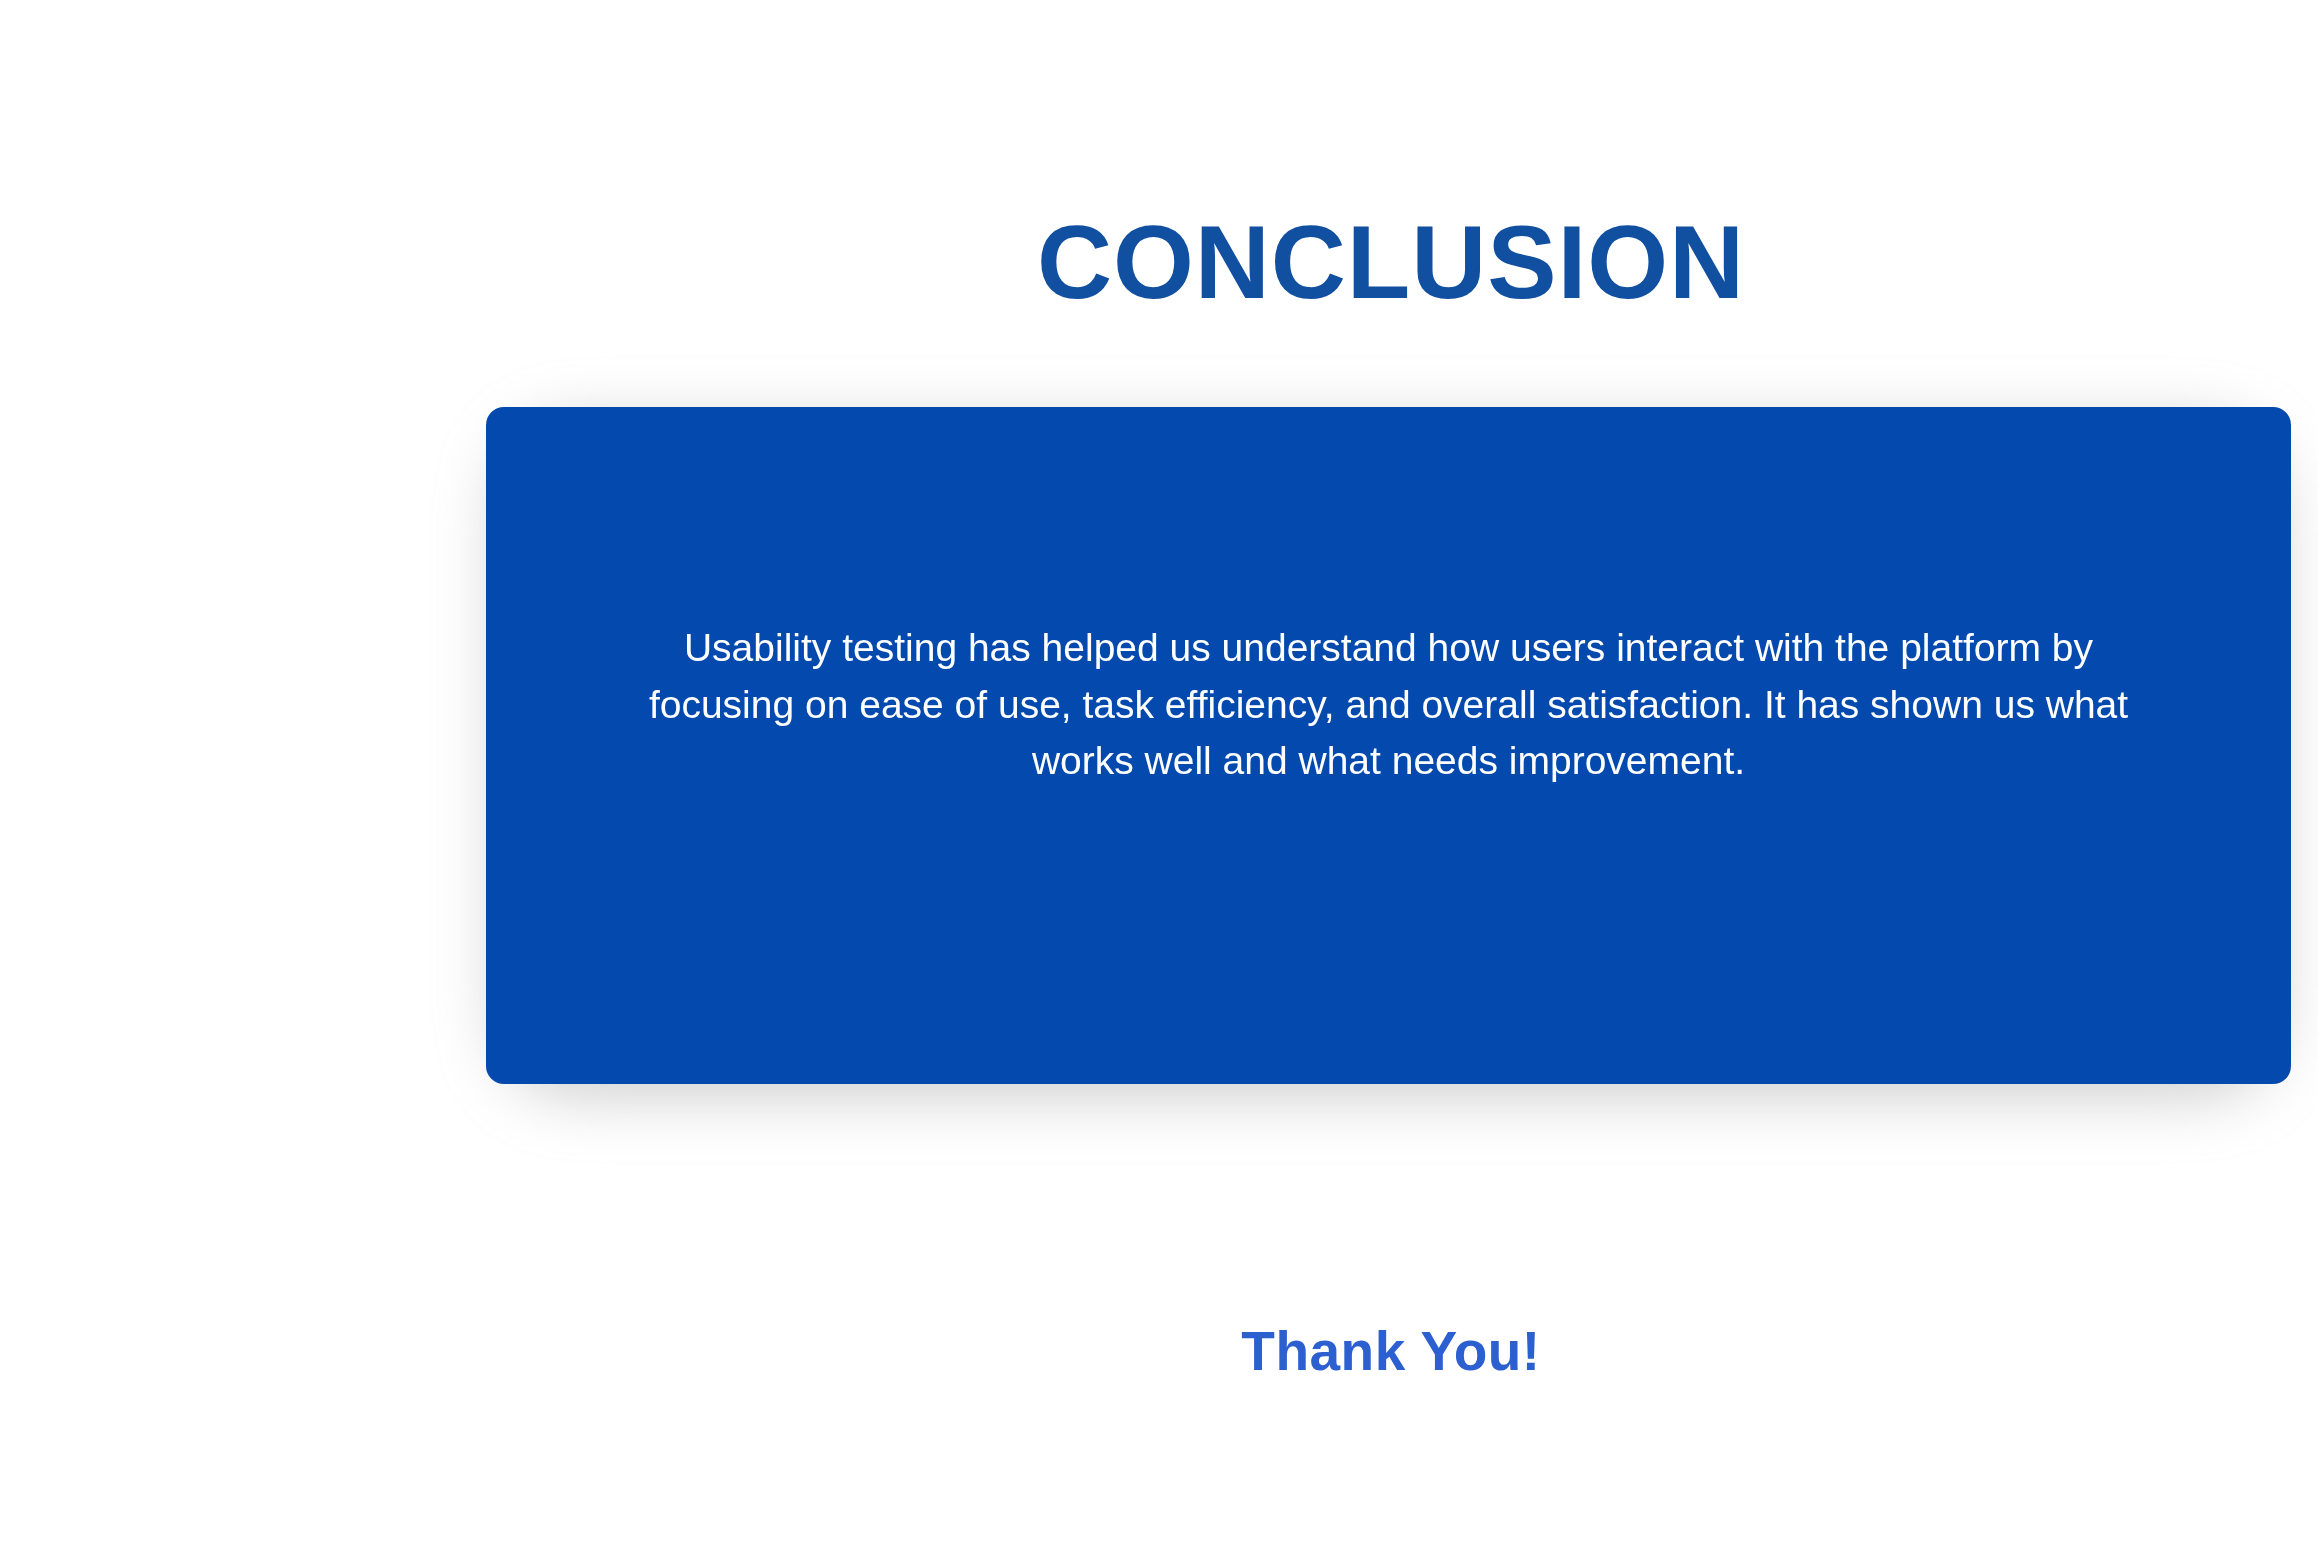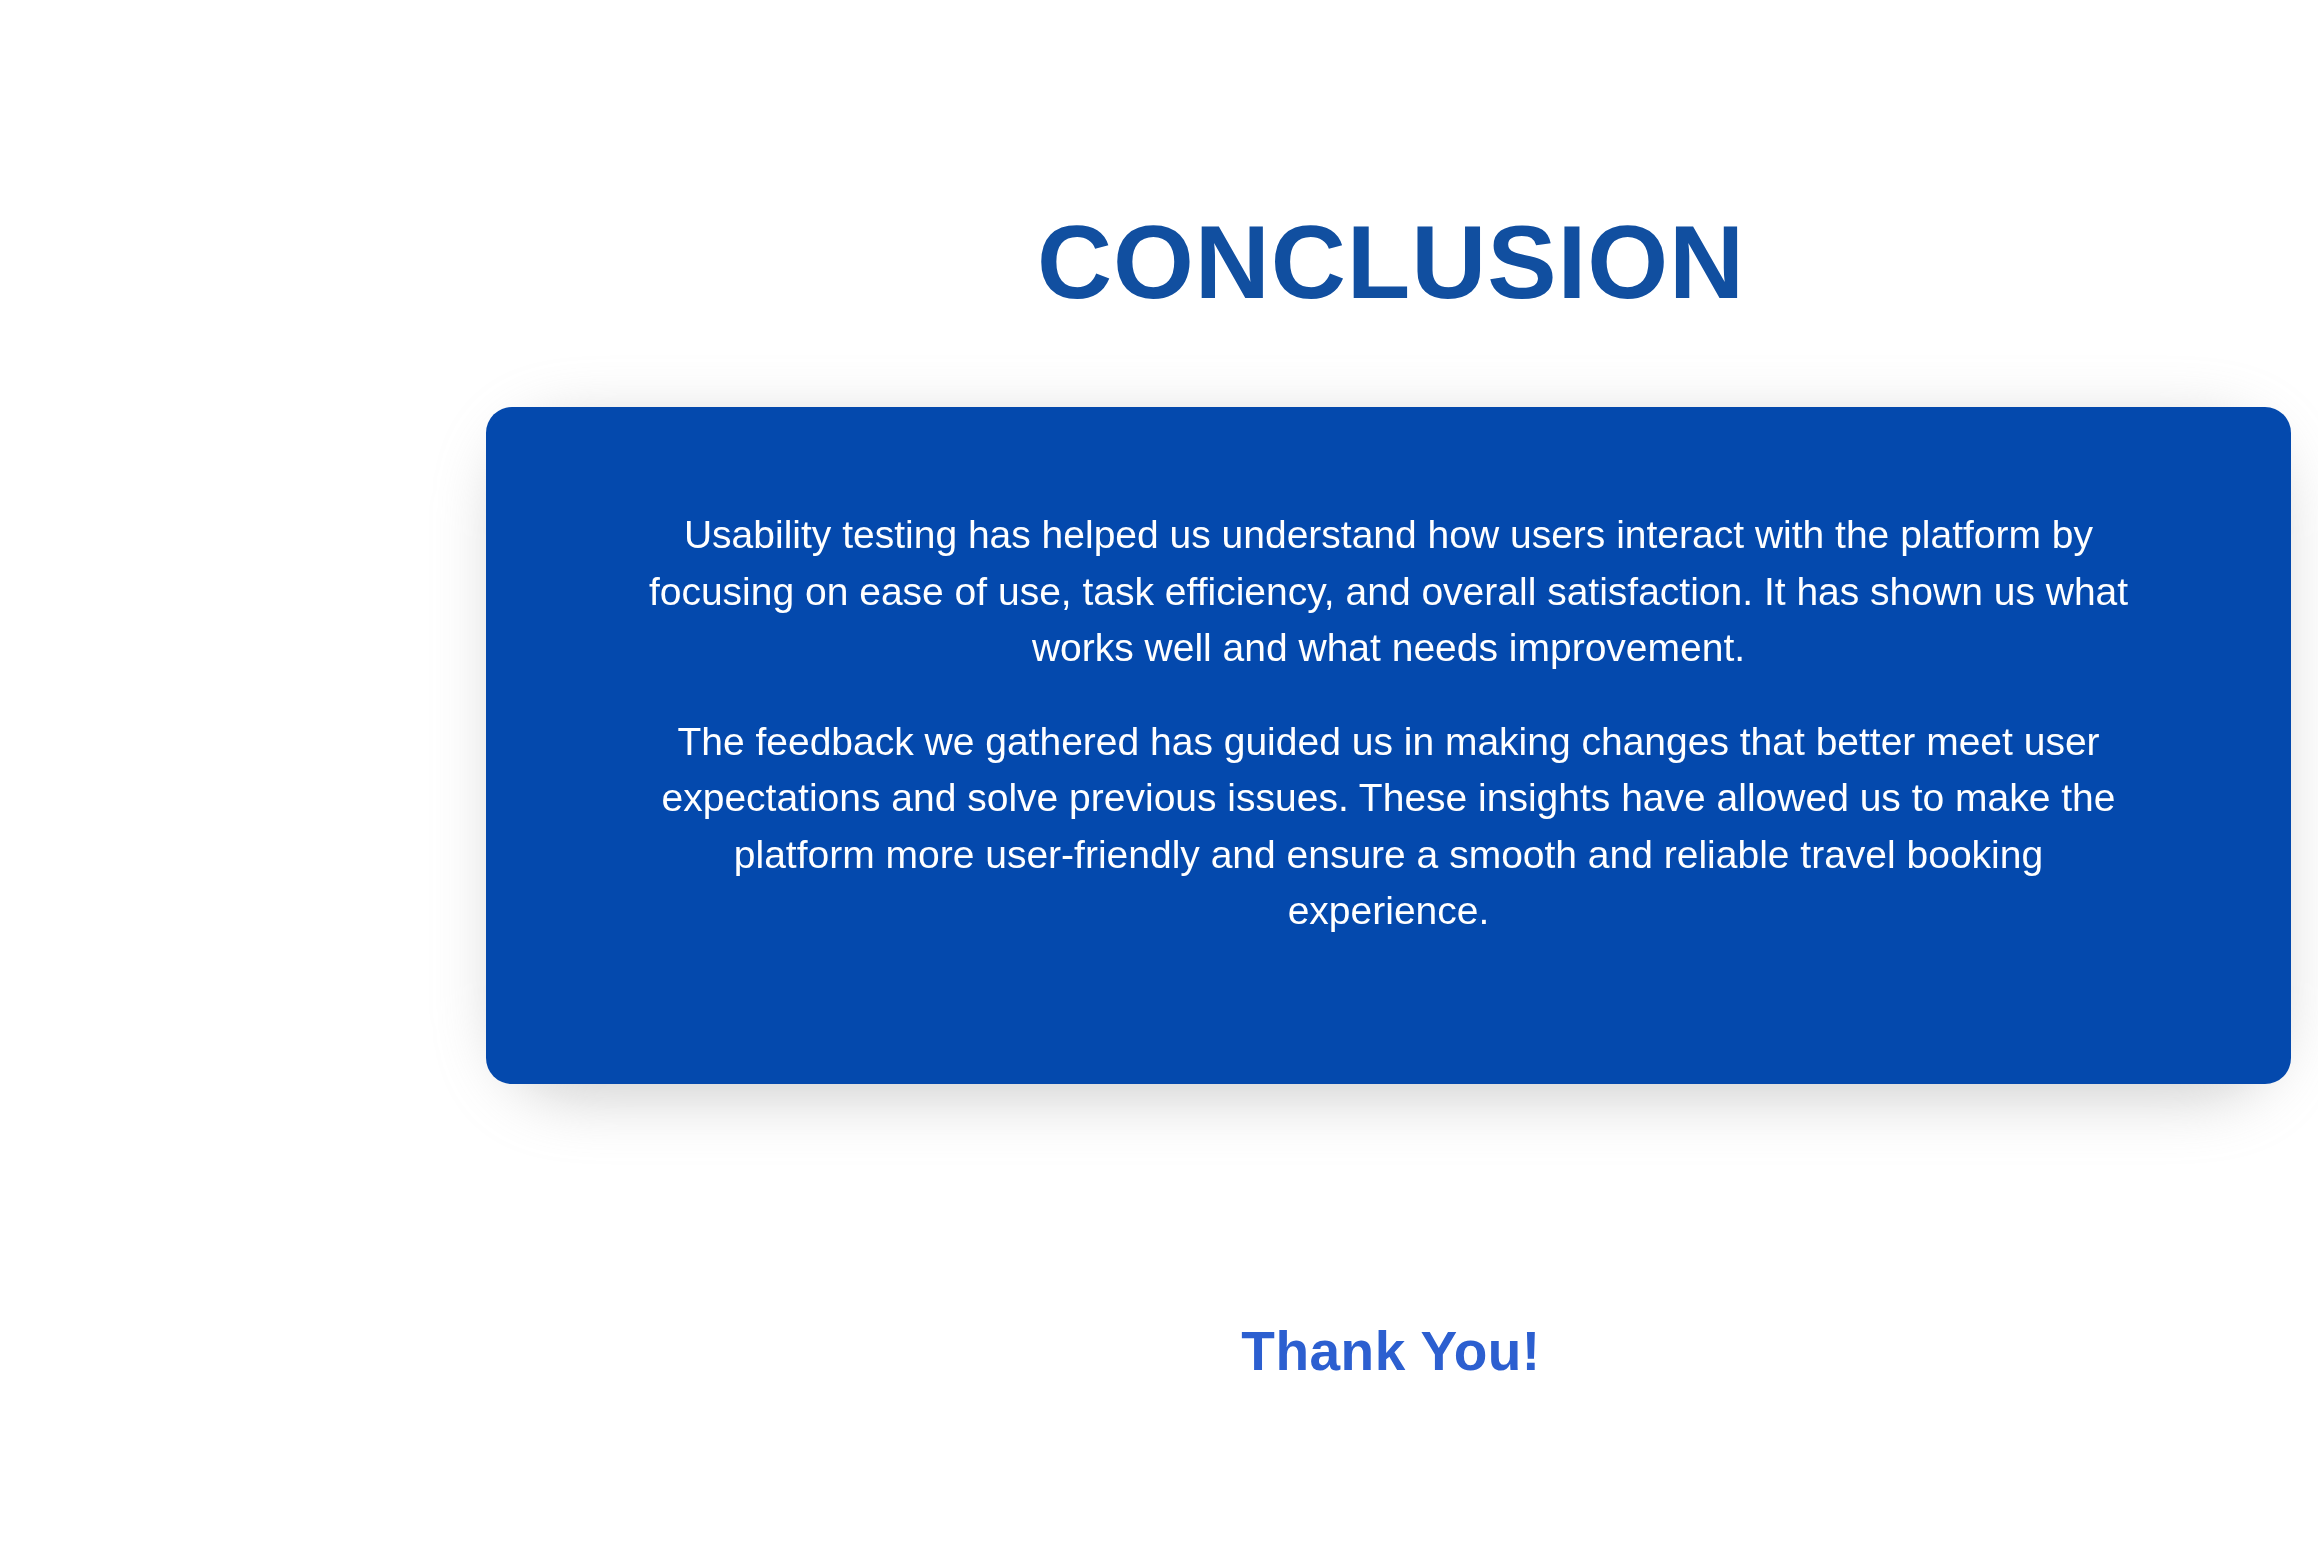--- a/index.html
+++ b/index.html
@@ -52,21 +52,21 @@
     height:668px;
     border-radius:74px;
     background:#9a9a9a;
     filter:blur(32px);
     opacity:0.50;
   }
 
   .card {
     position:absolute;
     inset:0;
-    border-radius:26px;
+    border-radius:18px;
     background:#0449AD;
     display:flex;
     align-items:center;
     justify-content:center;
     overflow:hidden;
   }
 
   .card-body {
     width:1516px;
     text-align:center;
@@ -105,21 +105,20 @@
 
     <div class="card-shadow"></div>
 
     <div class="card">
       <div class="card-body">
 
         <p>Usability testing has helped us understand how users interact with the platform by focusing on ease of use, task efficiency, and overall satisfaction. It has shown us what works well and what needs improvement.</p>
 
         <div class="para-gap"></div>
 
-        <p>The feedback we gathered has guided us in making changes that better meet user expectations and solve previous issues. These insights have allowed us to make the platform more user-friendly and ensure a smooth and reliable travel booking experience.</p>
 
       </div>
     </div>
   </div>
 
   <div class="thanks">Thank You!</div>
 
 </div>
 
 

